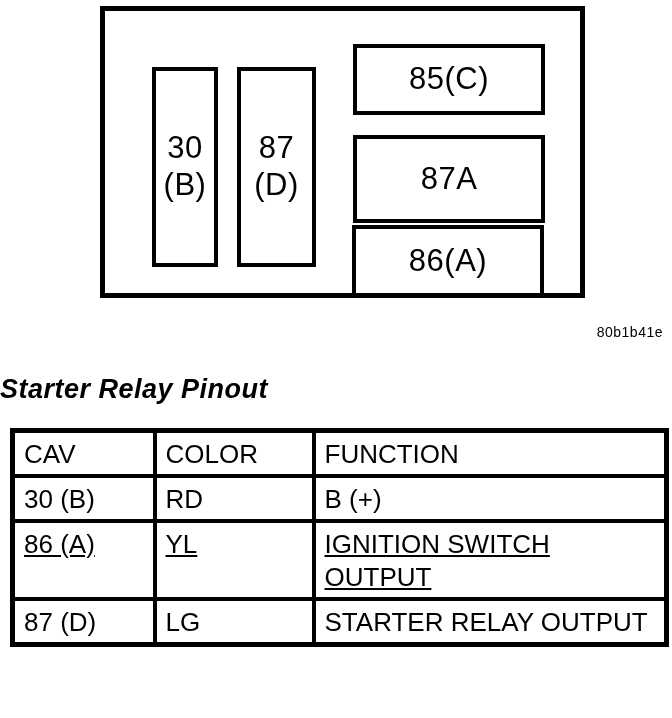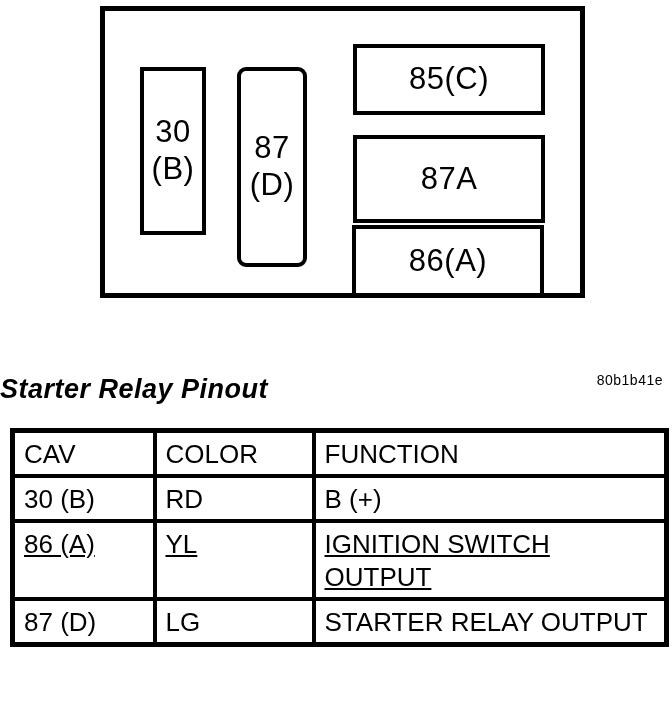--- a/index.html
+++ b/index.html
@@ -38,35 +38,34 @@
     background: #ffffff;
     margin-top: 17px;
   }
   .pin-label {
     font-size: 31px;
     line-height: 1.18;
     text-align: center;
     white-space: pre-line;
     letter-spacing: 0.5px;
   }
-  .pin-30  { left: 35px;  top: 39px;  width: 66px;  height: 168px; }
-  .pin-87  { left: 132px; top: 39px;  width: 70px;  height: 200px; border-radius: 9px; }
+  .pin-30  { left: 47px;  top: 39px;  width: 66px;  height: 200px; }
+  .pin-87  { left: 132px; top: 39px;  width: 79px;  height: 200px; }
   .pin-85c { left: 248px; top: 16px;  width: 192px; height: 71px; }
   .pin-87a { left: 248px; top: 107px; width: 192px; height: 88px; }
   .pin-86a { left: 247px; top: 197px; width: 192px; height: 72px; }
 
   
   .figure-code {
     position: absolute;
     right: 9px;
     top: 324px;
     font-size: 14px;
     letter-spacing: 0.5px;
     color: #000000;
-    margin-top: 48px;
   }
 
   
   .figure-title {
     position: absolute;
     left: 0;
     top: 374px;
     width: 100%;
     font-size: 27px;
     font-weight: bold;

